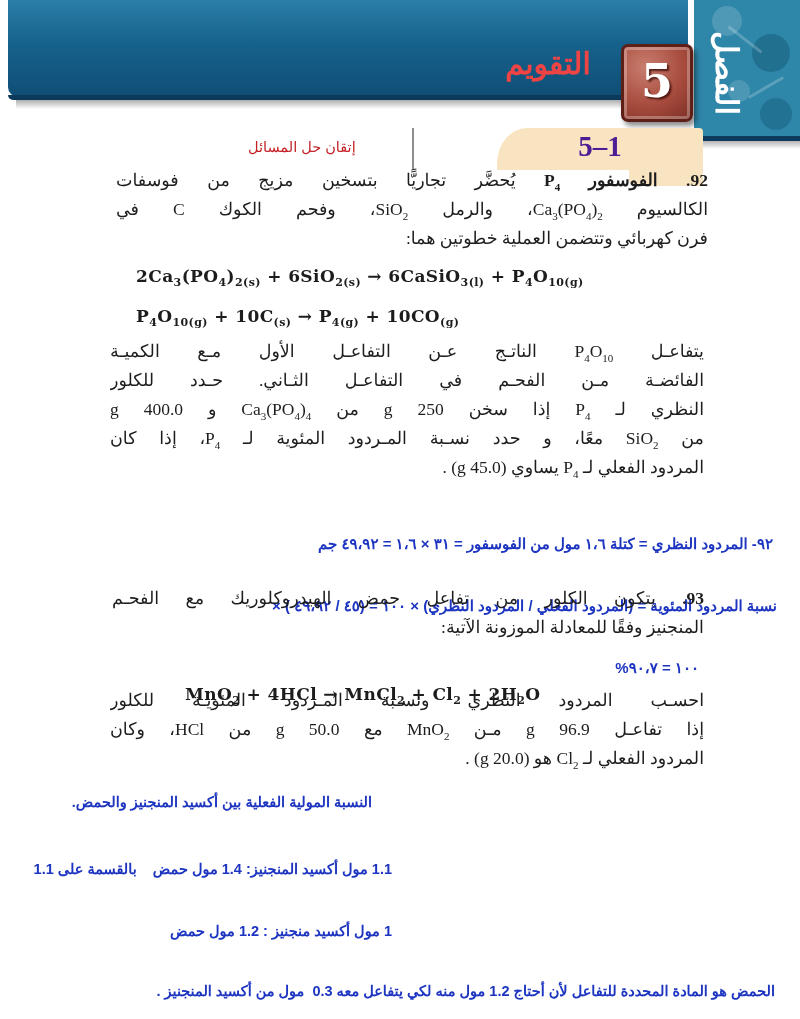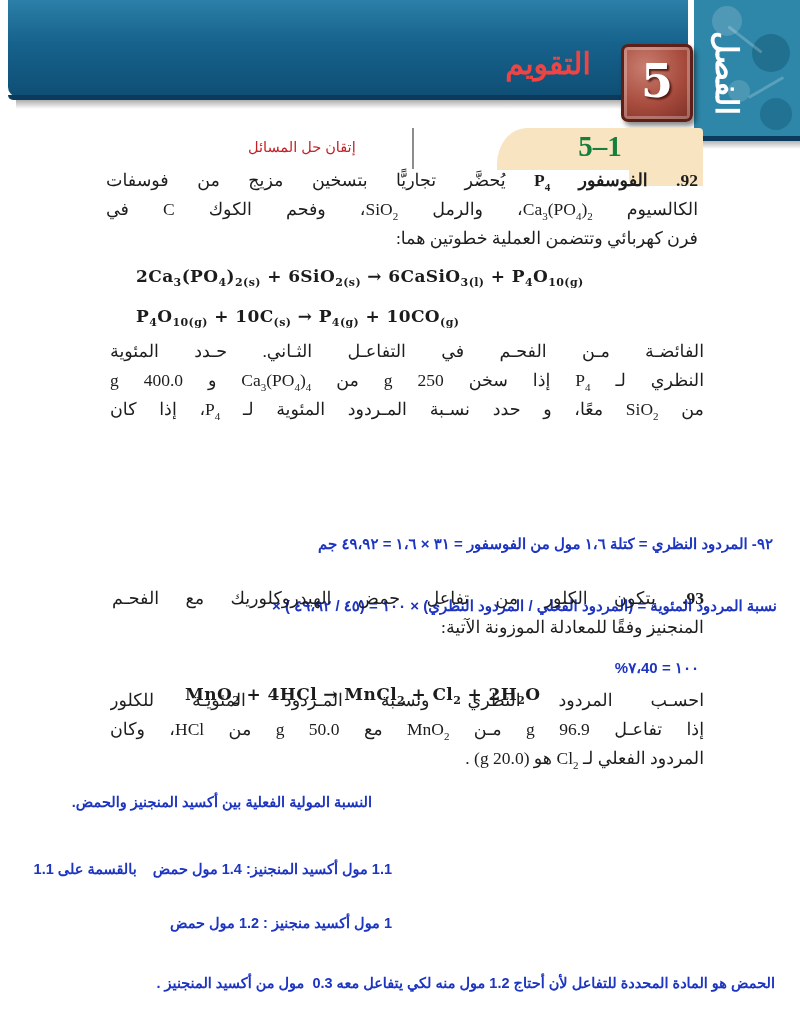--- a/index.html
+++ b/index.html
@@ -38,21 +38,21 @@
     box-shadow:inset 0 0 0 3px rgba(255,255,255,.28),3px 4px 5px rgba(0,0,0,.45);}
   .badge-num{position:absolute;left:0;top:8px;width:100%;text-align:center;color:#ffffff;
     font-family:"DejaVu Serif",serif;font-weight:bold;font-size:46px;line-height:52px;
     text-shadow:2px 2px 2px rgba(60,10,5,.8);}
 
   
   .tab-main{position:absolute;left:497px;top:128px;width:206px;height:42px;background:#f8e4c0;
     border-radius:30px 4px 0 0 / 36px 4px 0 0;}
   .tab-ext{position:absolute;left:629px;top:170px;width:74px;height:16px;background:#f8e4c0;border-radius:0 0 0 6px;}
   .tab-num{position:absolute;left:538px;top:130px;width:124px;text-align:center;
-    font-family:"Liberation Serif",serif;font-weight:bold;font-size:29px;color:#15803d;}
+    font-family:"Liberation Serif",serif;font-weight:bold;font-size:29px;color:#4c1d95;}
   .skill-label{position:absolute;left:248px;top:139px;width:156px;direction:rtl;text-align:left;
     color:#c42127;font-weight:normal;font-size:14.5px;}
   .skill-sep{position:absolute;left:412px;top:128px;width:2px;height:41px;background:#8d8d8d;}
 
   
   .prob{position:absolute;direction:rtl;color:#1d1d1d;
     font-family:"Liberation Serif",serif;font-size:17.5px;}
   .jl{height:29px;line-height:29px;overflow:hidden;text-align:justify;}
   .jl::after{content:"";display:inline-block;width:100%;height:0;}
   .rl{height:29px;line-height:29px;text-align:right;}
@@ -67,21 +67,21 @@
     font-family:"Liberation Sans",sans-serif;}
   .ans92{left:25px;top:496px;width:752px;font-size:15px;}
   .ans92 .al{height:28px;line-height:28px;text-align:right;}
   .a1{padding-right:4px;}
   .a2{padding-right:0px;}
   .a3{padding-right:78px;}
 
   .ans93{left:25px;top:760px;width:752px;font-size:14.5px;}
   .ans93 .bl{line-height:20px;text-align:right;}
   .b1{padding-right:405px;margin-bottom:15px;}
-  .b2{padding-right:385px;margin-bottom:2px;}
+  .b2{padding-right:385px;margin-bottom:10px;}
   .b3{padding-right:385px;margin-bottom:8px;}
   .b4{padding-right:2px;margin-bottom:13px;}
 </style>
 </head>
 <body>
 
 <div class="page">
 
   <div class="banner"></div>
   <div class="banner-strip"></div>
@@ -103,39 +103,41 @@
   <div class="badge">
     <div class="badge-num">5</div>
   </div>
 
   <div class="tab-main"></div>
   <div class="tab-ext"></div>
   <div class="tab-num">5–1</div>
   <div class="skill-sep"></div>
   <div class="skill-label">إتقان حل المسائل</div>
 
-  <div class="prob" style="left:106px;top:166px;width:592px;">
+  <div class="prob" style="left:116px;top:166px;width:592px;">
     <div class="jl"><b>92. الفوسفور P<sub>4</sub></b> <span>يُحضَّر تجاريًّا بتسخين مزيج من فوسفات</span></div>
     <div class="jl">الكالسيوم Ca<sub>3</sub>(PO<sub>4</sub>)<sub>2</sub>، والرمل SiO<sub>2</sub>، وفحم الكوك C في</div>
     <div class="rl">فرن كهربائي وتتضمن العملية خطوتين هما:</div>
   </div>
 
   <div class="equation" style="left:136px;top:266px;">2Ca<sub>3</sub>(PO<sub>4</sub>)<sub>2(s)</sub> + 6SiO<sub>2(s)</sub> → 6CaSiO<sub>3(l)</sub> + P<sub>4</sub>O<sub>10(g)</sub></div>
   <div class="equation" style="left:136px;top:306px;">P<sub>4</sub>O<sub>10(g)</sub> + 10C<sub>(s)</sub> → P<sub>4(g)</sub> + 10CO<sub>(g)</sub></div>
 
   <div class="prob" style="left:110px;top:337px;width:594px;">
-    <div class="jl">الفائضـة مـن الفحـم في التفاعـل الثـاني. حـدد المئوية</div>
+    <div class="jl">يتفاعـل P<sub>4</sub>O<sub>10</sub> الناتـج عـن التفاعـل الأول مـع الكميـة</div>
+    <div class="jl">الفائضـة مـن الفحـم في التفاعـل الثـاني. حـدد للكلور</div>
     <div class="jl">النظري لـ P<sub>4</sub> إذا سخن 250 g من Ca<sub>3</sub>(PO<sub>4</sub>)<sub>4</sub> و 400.0 g</div>
     <div class="jl">من SiO<sub>2</sub> معًا، و حدد نسـبة المـردود المئوية لـ P<sub>4</sub>، إذا كان</div>
+    <div class="rl">المردود الفعلي لـ P<sub>4</sub> يساوي (45.0 g) .</div>
   </div>
 
   <div class="ans ans92">
     <div class="al a1">٩٢- المردود النظري = كتلة ١،٦ مول من الفوسفور = ٣١ × ١،٦ = ٤٩،٩٢ جم</div>
     <div class="al a2">نسبة المردود المئوية = (المردود الفعلي / المردود النظري) × ١٠٠ = (٤٥ / ٤٩،٩٢ ) ×</div>
-    <div class="al a3">١٠٠ = 40،٧%</div>
+    <div class="al a3">١٠٠ = ٩٠،٧%</div>
   </div>
 
   <div class="prob" style="left:112px;top:584px;width:592px;">
     <div class="jl"><b>93.</b> <span>يتكون الكلور من تفاعل حمض الهيدروكلوريك مع الفحـم</span></div>
     <div class="rl">المنجنيز وفقًا للمعادلة الموزونة الآتية:</div>
   </div>
 
   <div class="equation" style="left:185px;top:684px;">MnO<sub>2</sub> + 4HCl → MnCl<sub>2</sub> + Cl<sub>2</sub> + 2H<sub>2</sub>O</div>
 
   <div class="prob" style="left:110px;top:686px;width:594px;">

